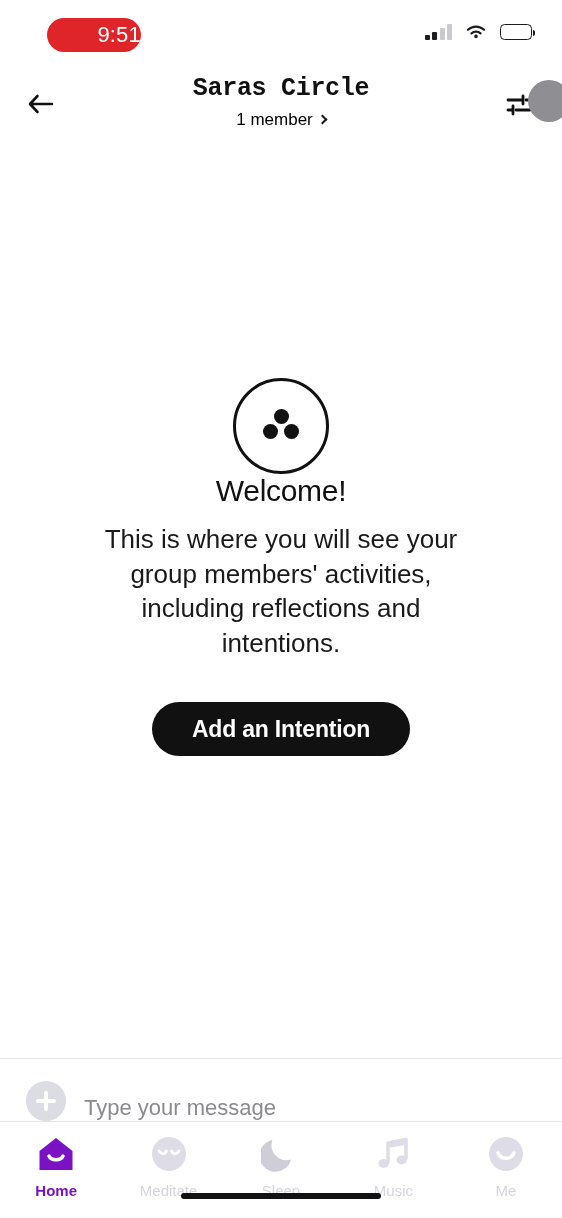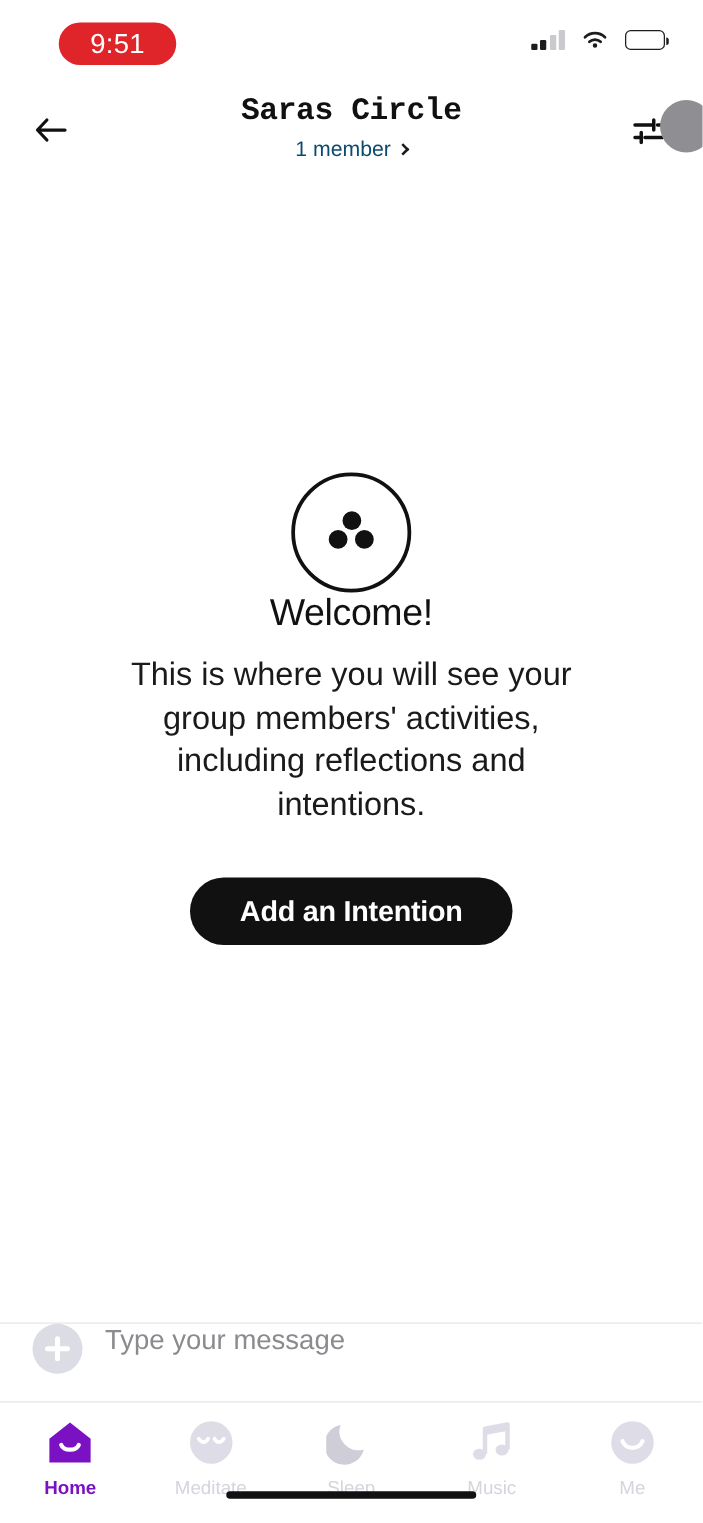--- a/index.html
+++ b/index.html
@@ -11,40 +11,40 @@
     overflow:hidden;
   }
   .phone { position:relative; width:562px; height:1218px; background:#fff; display:flex; flex-direction:column; }
 
   
   .statusbar { position:relative; height:66px; flex:0 0 66px; }
   .time-pill {
     position:absolute; left:47px; top:18px;
     width:94px; height:34px; border-radius:17px;
     background:#e0252a;
-    display:flex; align-items:center; justify-content:center;
+    display:flex; align-items:center; justify-content:flex-end;
   }
   .time-pill .time-text { color:#fff; font-size:22px; font-weight:500; letter-spacing:.2px; }
   .status-right { position:absolute; right:30px; top:24px; display:flex; align-items:center; gap:13px; }
   .sig { display:flex; align-items:flex-end; gap:2.5px; height:16px; }
   .sig i { display:block; width:5px; background:#1d1d1f; border-radius:1px; }
   .sig i:nth-child(1){ height:5px; }
   .sig i:nth-child(2){ height:8px; }
   .sig i:nth-child(3){ height:12px; background:#c9c9ce; }
   .sig i:nth-child(4){ height:16px; background:#c9c9ce; }
   .batt { width:32px; height:16px; border:1.6px solid #1d1d1f; border-radius:4.5px; position:relative; padding:1.8px; }
   .batt::after { content:""; position:absolute; right:-4px; top:5px; width:2.4px; height:6px; background:#1d1d1f; border-radius:0 2px 2px 0; }
   .batt .lvl { height:100%; width:72%; background:#1d1d1f; border-radius:2.4px; }
 
   
   .header { position:relative; flex:0 0 82px; }
   .back-btn { position:absolute; left:21px; top:18px; width:40px; height:40px; display:flex; align-items:center; justify-content:center; cursor:pointer; }
   .title-wrap { position:absolute; left:0; right:0; top:8px; text-align:center; }
   .title { font-size:25px; font-weight:700; color:#111; letter-spacing:-.3px;font-family:Liberation Mono, monospace; }
-  .subtitle { margin-top:7px; font-size:17px; color:#0c4a6e; display:inline-flex; align-items:center; gap:6px; cursor:pointer; }
+  .subtitle { margin-top:7px; font-size:17px; color:#000000; display:inline-flex; align-items:center; gap:6px; cursor:pointer; }
   .chev { display:inline-block; width:7px; height:7px; border-right:2.2px solid #1a1a1a; border-top:2.2px solid #1a1a1a; transform:rotate(45deg); margin-bottom:1px; }
   .tune-btn { position:absolute; right:26px; top:22px; width:34px; height:34px; cursor:pointer; }
   .avatar-top { position:absolute; right:-8px; top:14px; width:42px; height:42px; border-radius:50%; background:#8e8e93; }
 
   
   .body { flex:1 1 auto; position:relative; display:flex; flex-direction:column; align-items:center; }
   .logo-circle {
     margin-top:230px;
     width:96px; height:96px; border-radius:50%;
     border:3.4px solid #111;
@@ -65,21 +65,21 @@
     height:54px; padding:0 40px; border-radius:35px;
     font-family:"Liberation Sans", sans-serif;
     font-size:23px; font-weight:700; letter-spacing:-.2px; cursor:pointer;
   }
 
   
   .composer {
     flex:0 0 64px;
     border-top:1px solid #e6e6e9;
     border-bottom:1px solid #e6e6e9;
-    display:flex; align-items:flex-start; padding:0 26px; gap:18px;
+    display:flex; align-items:flex-end; padding:0 26px; gap:18px;
   }
   .plus-btn {
     width:40px; height:40px; border-radius:50%; background:#dcdce4;
     position:relative; flex:0 0 40px; cursor:pointer;
   }
   .plus-btn::before, .plus-btn::after { content:""; position:absolute; background:#fff; border-radius:2px; }
   .plus-btn::before { left:10px; top:18.4px; width:20px; height:3.2px; }
   .plus-btn::after  { top:10px; left:18.4px; height:20px; width:3.2px; }
   .msg-input { flex:1; border:none; outline:none; background:transparent; font-family:"Liberation Sans", sans-serif; font-size:22px; color:#111; }
   .msg-input::placeholder { color:#8a8a8f; }

